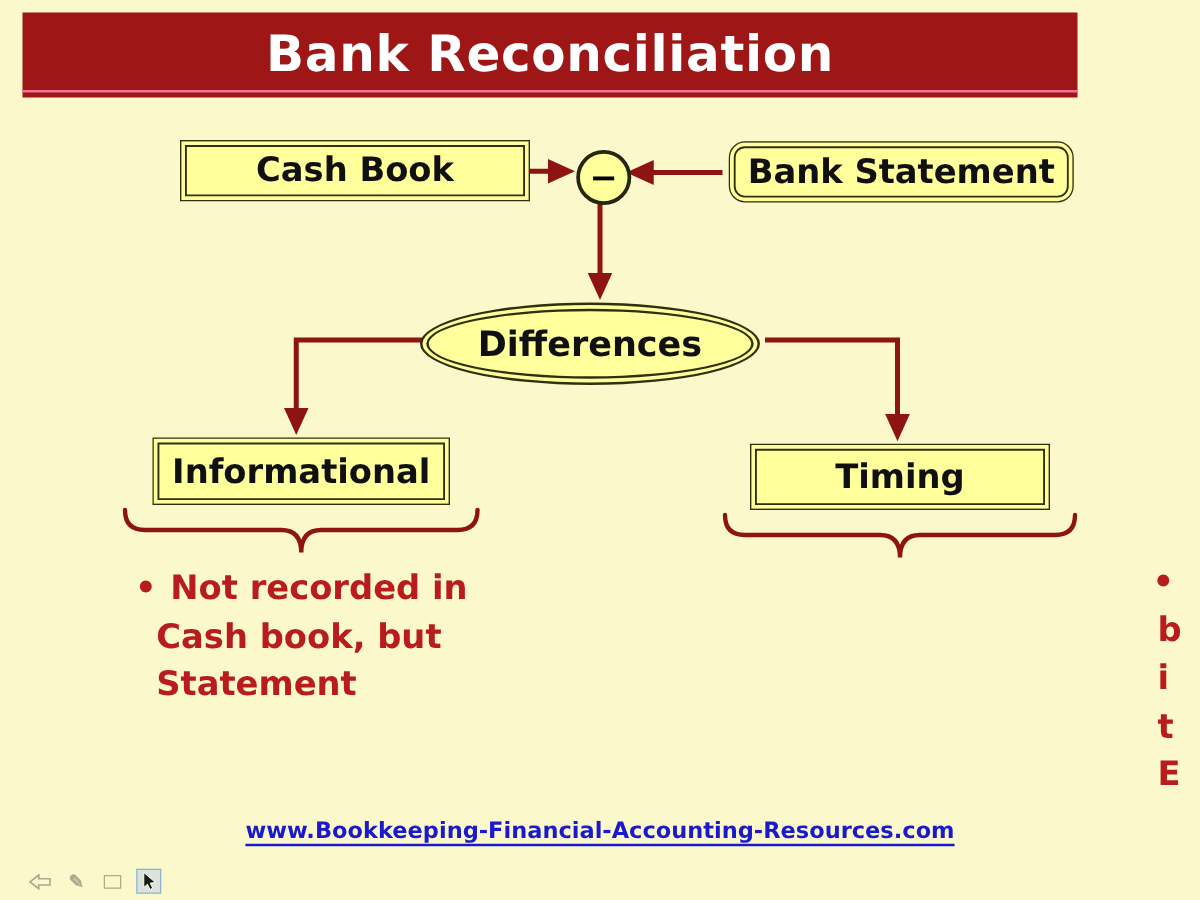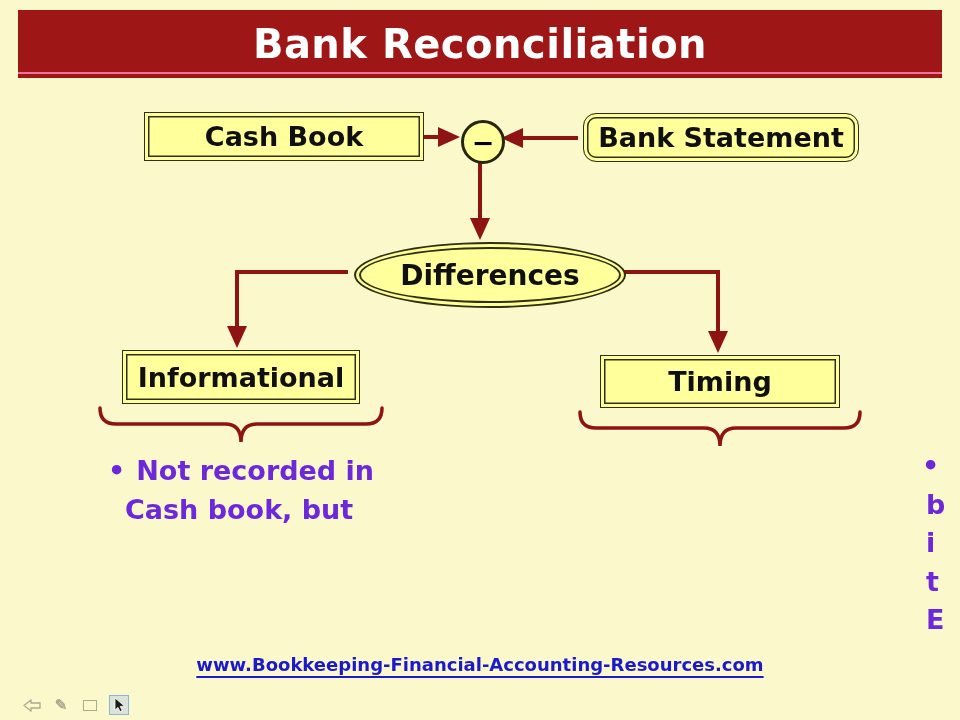--- a/index.html
+++ b/index.html
@@ -7,21 +7,21 @@
     width:960px; height:720px;
     position:relative;
     overflow:hidden;
     background:#FBF8CC;
     font-family:"DejaVu Sans", sans-serif;
     color:#0d0d0d;
   }
 
   
   .title-bar {
-    position:absolute; left:18px; top:10px; width:924px; height:68px;
+    position:absolute; left:18px; top:10px; width:844px; height:68px;
     background:#9E1616;
     display:flex; align-items:center; justify-content:center;
   }
   .title-text {
     color:#FFFFFF; font-size:40px; font-weight:bold; letter-spacing:0.5px;
   }
   .title-accent {
     position:absolute; left:0; right:0; bottom:4px; height:2px;
     background:#F0719C;
   }
@@ -44,40 +44,40 @@
   .minus-circle {
     position:absolute; left:461px; top:120px; width:38px; height:38px;
     border:3px solid #26260C; border-radius:50%;
     background:#FFFF9B;
     display:flex; align-items:center; justify-content:center;
     font-size:27px; font-weight:bold; color:#000;
     z-index:2;
   }
 
   .ellipse {
-    position:absolute; left:354px; top:242px; width:268px; height:62px;
+    position:absolute; left:336px; top:242px; width:268px; height:62px;
     border:2px solid #30300F; border-radius:50%;
     background:#FFFF9B; z-index:2;
   }
   .ellipse-inner {
     position:absolute; inset:3px;
     border:2px solid #30300F; border-radius:50%;
     display:flex; align-items:center; justify-content:center;
     font-size:28px; font-weight:bold; color:#101010;
   }
 
   .overlay {
     position:absolute; left:0; top:0; width:960px; height:720px;
     z-index:1; pointer-events:none;
   }
 
   
   .note {
     position:absolute;
-    font-size:27px; font-weight:bold; line-height:38.5px; color:#6d28d9;
+    font-size:27px; font-weight:bold; line-height:38.5px; color:#b91c1c;
     white-space:nowrap; z-index:2;
   }
   .left-note  { left:108px; top:452px; width:330px; }
   .right-note { left:922px; top:447px; width:260px; }
   .note-line.indent { padding-left:17px; }
   .right-note .note-line.indent { padding-left:4px; }
   .bullet { margin-right:11px; }
 
   
   .footer { position:absolute; left:0; right:0; top:654px; text-align:center; z-index:2; }
@@ -151,20 +151,21 @@
 
 <div class="node-box" id="timing">
   <span>Timing</span>
 </div>
 
 <div class="note left-note">
   <div class="note-line">
     <span class="bullet">•</span><span>Not recorded in</span>
   </div>
   <div class="note-line indent">Cash book, but</div>
+  <div class="note-line indent">Statement</div>
 </div>
 
 <div class="note right-note">
   <div class="note-line">
     <span class="bullet">•</span>
   </div>
   <div class="note-line indent">b</div>
   <div class="note-line indent">i</div>
   <div class="note-line indent">t</div>
   <div class="note-line indent">E</div>

